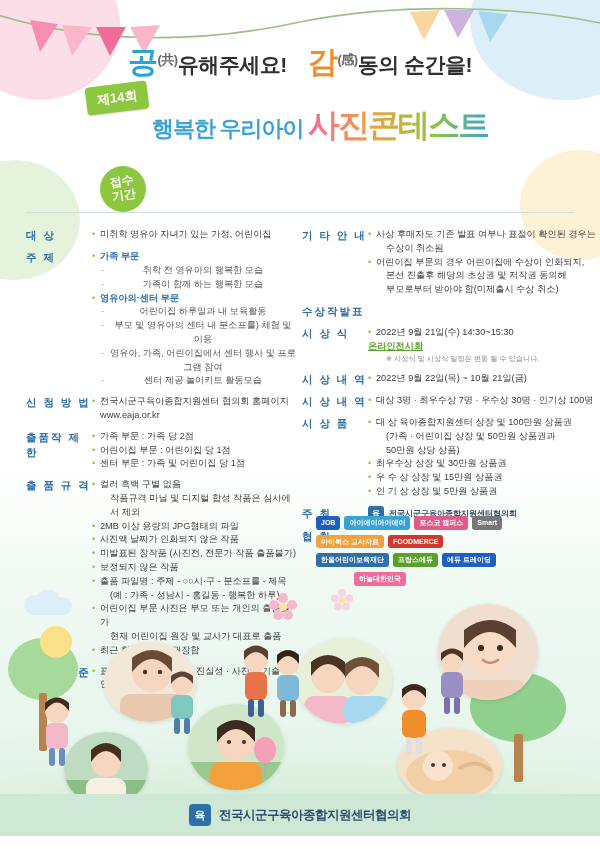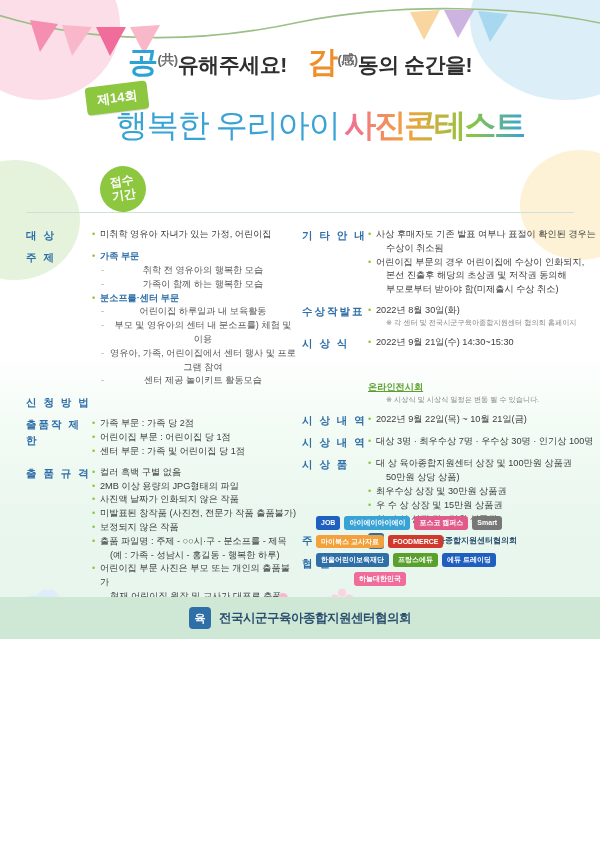--- a/index.html
+++ b/index.html
@@ -6,21 +6,21 @@
   html, body { margin:0; padding:0; }
   body {
     width: 600px; height: 849px;
     font-family: "Liberation Sans", "DejaVu Sans", sans-serif;
     background: #ffffff;
     overflow: hidden;
     position: relative;
   }
   .poster {
     position: relative;
-    width: 600px; height: 639px;
+    width: 600px; height: 836px;
     background: linear-gradient(180deg,#ffffff 0%,#ffffff 55%,#f2fbf4 68%,#eaf7ef 80%,#e6f5ec 100%);
     overflow: hidden;
   }
   
   .bunting { position:absolute; top:0; left:0; width:600px; height:70px; }
   .blob { position:absolute; border-radius:50%; filter: blur(0.3px); opacity:.85; }
 
   
   .title-wrap { position:absolute; top:42px; left:0; width:600px; text-align:center; }
   .line1 { font-size:21px; color:#2f2f2f; font-weight:700; letter-spacing:-0.5px; }
@@ -31,21 +31,21 @@
   .badge-14 {
     position:absolute; left:86px; top:84px;
     background:#8dc63f; color:#fff; font-size:13px; font-weight:700;
     padding:5px 11px; border-radius:4px; transform:rotate(-7deg);
     box-shadow:0 1px 0 rgba(0,0,0,.12);
   }
   .headline {
     position:absolute; top:104px; left:0; width:600px; text-align:center;
   }
   .headline .h-a {
-    font-size:32px; font-weight:400; color:#3aa3d6; letter-spacing:-1px;
+    font-size:22px; font-weight:700; color:#3aa3d6; letter-spacing:-1px;
     font-family:"Liberation Serif", serif;
     margin-left:40px;
   }
   .headline .h-b {
     font-size:32px; font-weight:800; letter-spacing:-2px;
     font-family:"Liberation Serif", serif;
     background: linear-gradient(90deg,#f06c9b 0%,#f2a13c 35%,#8dc63f 70%,#3aa3d6 100%);
     -webkit-background-clip: text; background-clip: text; color: transparent;
   }
 
@@ -71,21 +71,21 @@
     letter-spacing:2px; line-height:1.45;
   }
   .val { flex:1; font-size:9.2px; color:#3b3b3b; line-height:1.5; }
   .val .b1 { display:block; padding-left:8px; position:relative; }
   .val .b1::before { content:"•"; position:absolute; left:0; color:#8dc63f; }
   .val .b2 { display:block; padding-left:18px; position:relative; color:#555;text-align:center; }
   .val .b2::before { content:"-"; position:absolute; left:9px; color:#9aa; }
   .val .plain { display:block; }
   .val .indent { display:block; padding-left:18px; }
   .blue { color:#2f6fa8; font-weight:700; }
-  .green { color:#5aa02c; font-weight:700;margin-top:32px; }
+  .green { color:#5aa02c; font-weight:700; }
 
   
   .lbl.alt { color:#2f6fa8; }
 
   
   .sponsors { position:absolute; left:316px; top:516px; width:280px; }
   .sp-row { display:flex; align-items:center; gap:4px; margin-bottom:5px; flex-wrap:wrap; }
   .chip {
     font-size:7px; color:#fff; padding:3px 5px; border-radius:3px; font-weight:700;
     white-space:nowrap; line-height:1.1;
@@ -174,45 +174,49 @@
           <span class="b1">미취학 영유아 자녀가 있는 가정, 어린이집</span>
         </div>
       </div>
 
       <div class="row">
         <div class="lbl">주      제</div>
         <div class="val">
           <span class="b1 blue">가족 부문</span>
           <span class="b2">취학 전 영유아의 행복한 모습</span>
           <span class="b2">가족이 함께 하는 행복한 모습</span>
-          <span class="b1 blue">분소프를·센터 부문</span>
+          <span class="b1 blue">영유아의·센터 부문</span>
           <span class="b2">어린이집 하루일과 내 보육활동</span>
           <span class="b2">부모 및 영유아의 센터 내 분소프를) 체험 및 이용</span>
           <span class="b2">영유아, 가족, 어린이집에서 센터 행사 및 프로그램 참여</span>
           <span class="b2">센터 제공 놀이키트 활동모습</span>
         </div>
       </div>
 
       <div class="row">
         <div class="lbl">신 청 방 법</div>
+        <div class="val">
+          <span class="b1">전국시군구육아종합지원센터 협의회 홈페이지 www.eaja.or.kr</span>
+        </div>
       </div>
 
       <div class="row">
         <div class="lbl">출품작 제한</div>
         <div class="val">
           <span class="b1">가족 부문 : 가족 당 2점</span>
           <span class="b1">어린이집 부문 : 어린이집 당 1점</span>
           <span class="b1">센터 부문 : 가족 및 어린이집 당 1점</span>
         </div>
       </div>
 
       <div class="row">
         <div class="lbl">출 품 규 격</div>
         <div class="val">
           <span class="b1">컬러 흑백 구별 없음</span>
+          <span class="indent">작품규격 마닐 및 디지털 합성 작품은 심사에서 제외</span>
           <span class="b1">2MB 이상 용량의 JPG형태의 파일</span>
           <span class="b1">사진액 날짜가 인화되지 않은 작품</span>
           <span class="b1">미발표된 창작품 (사진전, 전문가 작품 출품불가)</span>
           <span class="b1">보정되지 않은 작품</span>
           <span class="b1">출품 파일명 : 주제 - ○○시·구 - 분소프를 - 제목</span>
           <span class="indent">(예 : 가족 - 성남시 - 홍길동 - 행복한 하루)</span>
           <span class="b1">어린이집 부문 사진은 부모 또는 개인의 출품불가</span>
           <span class="indent">현재 어린이집 원장 및 교사가 대표로 출품</span>
           <span class="b1">최근 활영 사진을 권장함</span>
         </div>
@@ -234,24 +238,20 @@
           <span class="b1">사상 후매자도 기존 발표 여부나 표절이 확인된 경우는</span>
           <span class="indent">수상이 취소됨</span>
           <span class="b1">어린이집 부문의 경우 어린이집에 수상이 인화되지,</span>
           <span class="indent">본선 진출후 해당의 초상권 및 저작권 동의해</span>
           <span class="indent">부모로부터 받아야 함(미제출시 수상 취소)</span>
         </div>
       </div>
 
       <div class="row">
         <div class="lbl alt">수상작발표</div>
-        <div class="val">
-          <span class="b1">2022년 8월 30일(화)</span>
-          <span class="indent" style="font-size:7.2px;color:#888;">※ 각 센터 및 전국시군구육아종합지원센터 협의회 홈페이지</span>
-        </div>
       </div>
 
       <div class="row">
         <div class="lbl alt">시  상  식</div>
         <div class="val">
           <span class="b1">2022년 9월 21일(수) 14:30~15:30</span>
           <span class="plain green" style="text-decoration:underline;">온라인전시회</span>
           <span class="indent" style="font-size:7.2px;color:#888;">※ 시상식 및 시상식 일정은 변동 될 수 있습니다.</span>
         </div>
       </div>
@@ -267,20 +267,21 @@
         <div class="lbl alt">시 상 내 역</div>
         <div class="val">
           <span class="b1">대상 3명 · 최우수상 7명 · 우수상 30명 · 인기상 100명</span>
         </div>
       </div>
 
       <div class="row">
         <div class="lbl alt">시  상  품</div>
         <div class="val">
           <span class="b1">대      상   육아종합지원센터 상장 및 100만원 상품권</span>
+          <span class="indent">(가족 · 어린이집 상장 및 50만원 상품권과</span>
           <span class="indent">50만원 상당 상품)</span>
           <span class="b1">최우수상   상장 및 30만원 상품권</span>
           <span class="b1">우 수 상   상장 및 15만원 상품권</span>
           <span class="b1">인 기 상   상장 및 5만원 상품권</span>
         </div>
       </div>
 
       <div class="row" style="margin-top:4px;">
         <div class="lbl alt">주      최</div>
         <div class="val">

